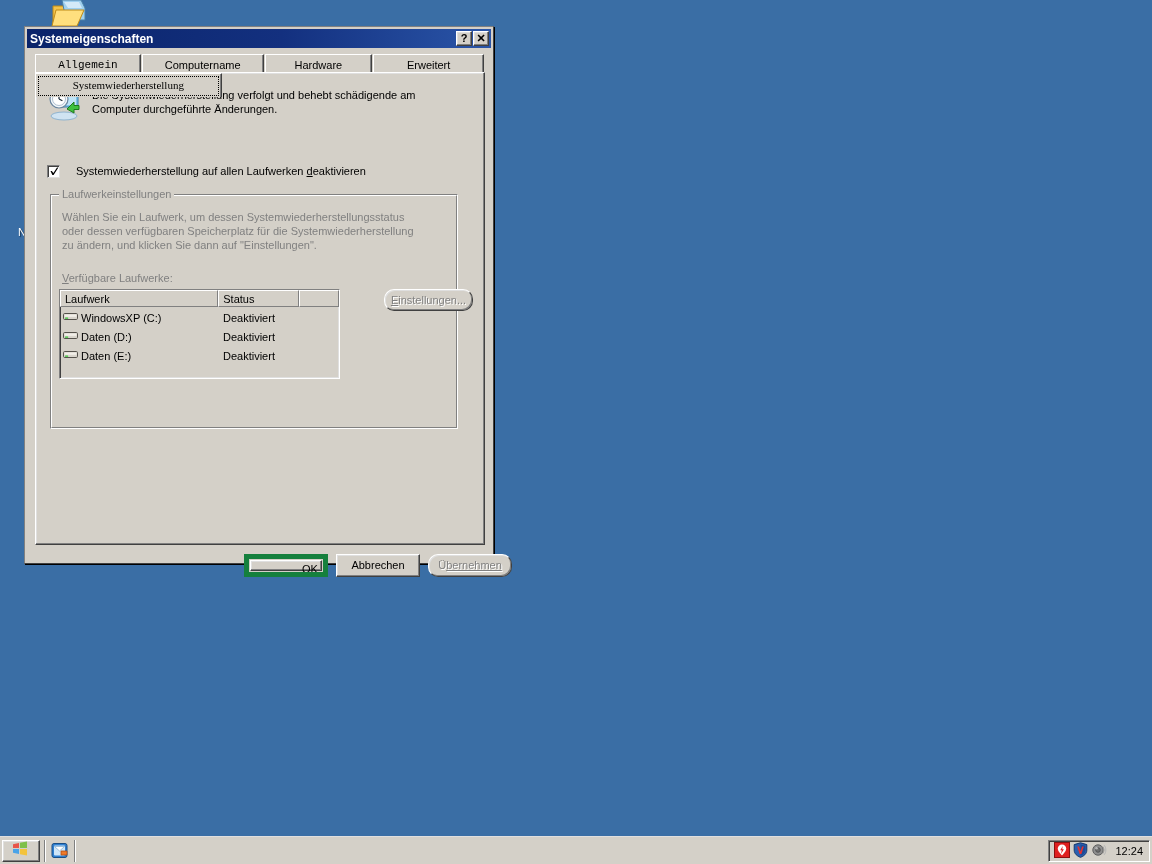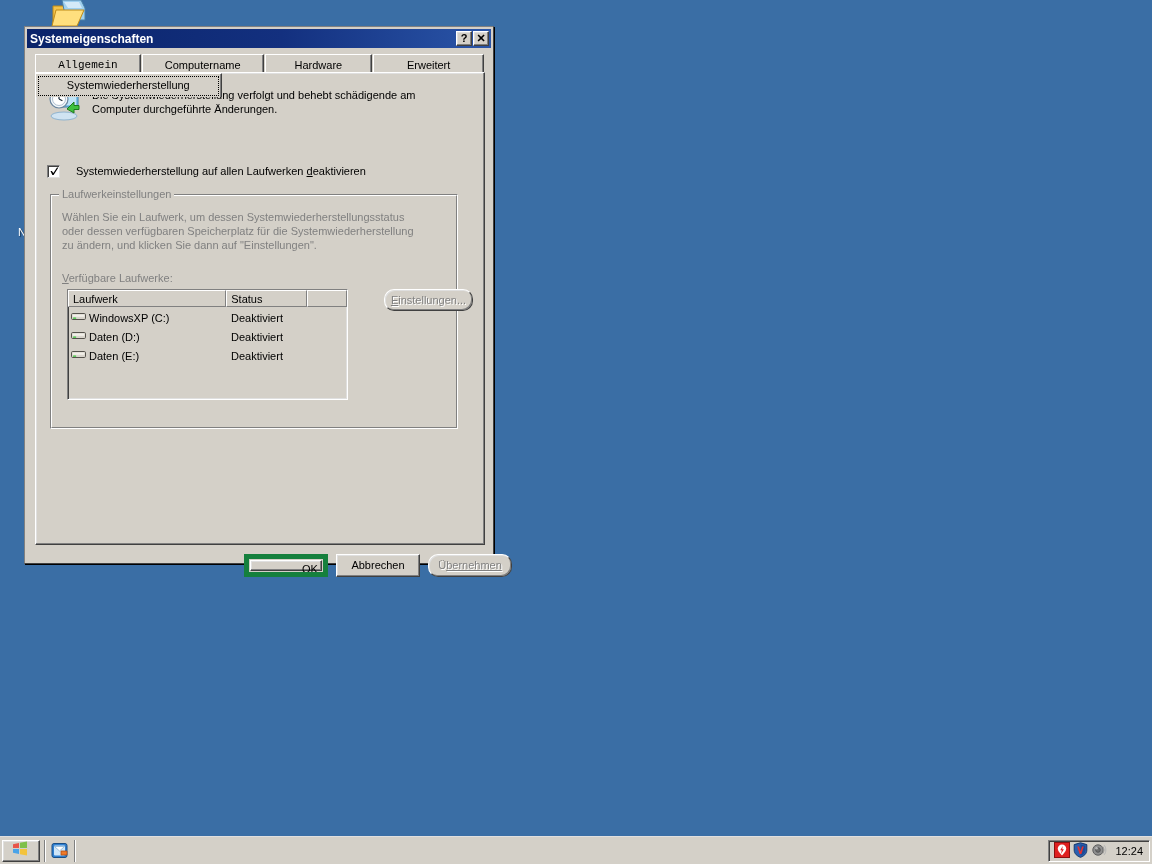--- a/index.html
+++ b/index.html
@@ -226,22 +226,22 @@
   .gb-listlabel {
     position: absolute;
     left: 11px; top: 77px;
     font-size: 11px;
     color: #808080;
   }
 
   
   .listview {
     position: absolute;
-    left: 16px; top: 94px;
-    width: 281px; height: 111px;
+    left: 8px; top: 94px;
+    width: 281px; height: 90px;
     background: #d4d0c8;
     border: 1px solid #808080;
     border-right-color: #fff;
     border-bottom-color: #fff;
     box-shadow: inset 1px 1px 0 #404040, inset -1px -1px 0 #dfdfdf;
     box-sizing: border-box;
     overflow: hidden;
   }
   .lv-head { display: flex; height: 17px; }
   .lv-col {
@@ -433,21 +433,21 @@
           <span>Computername</span>
         </div>
         <div class="tab" style="width:108px;">
           <span>Hardware</span>
         </div>
         <div class="tab" style="width:111px;">
           <span>Erweitert</span>
         </div>
       </div>
       <div class="tabrow row2">
-        <div class="tab selected" style="width:187px;">
+        <div class="tab selected" style="width:187px;font-family:Liberation Serif, serif;">
           <span>Systemwiederherstellung</span>
           <span class="focusrect"></span>
         </div>
         <div class="tab" style="width:168px;">
           <span>Automatische Updates</span>
         </div>
         <div class="tab" style="width:93px;">
           <span>Remote</span>
         </div>
       </div>

